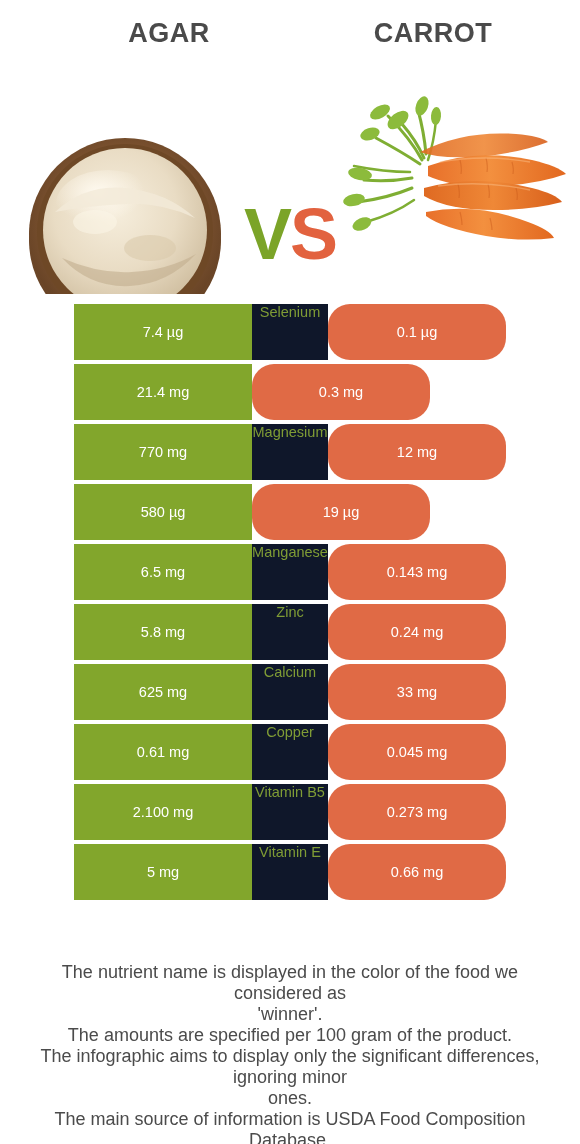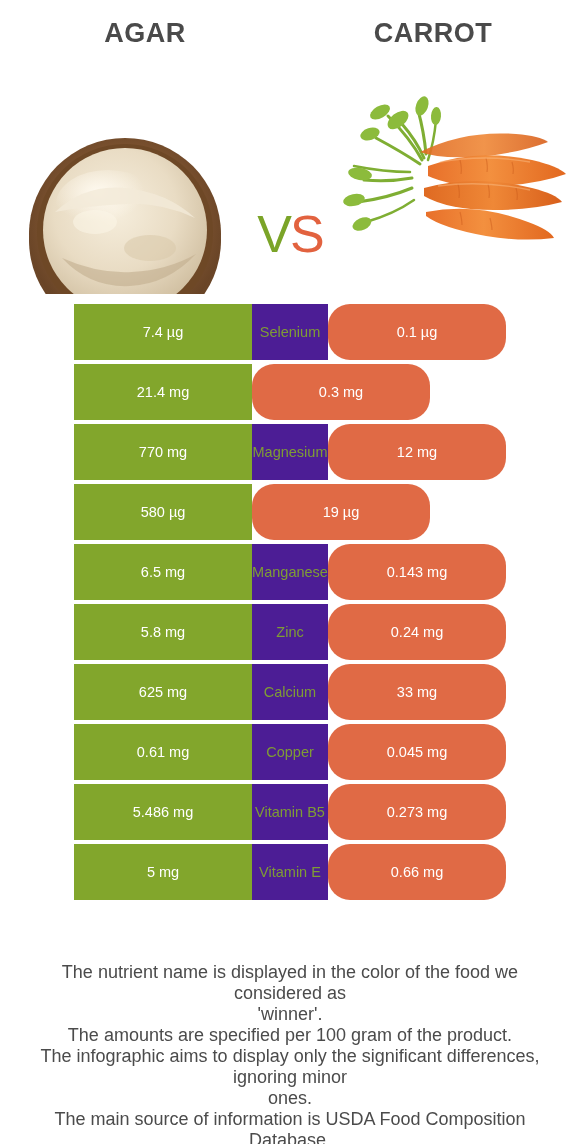--- a/index.html
+++ b/index.html
@@ -31,20 +31,21 @@
     top: 18px;
     font-size: 27px;
     font-weight: bold;
     color: #4a4a4a;
     letter-spacing: 0.5px;
     text-align: center;
   }
   .food-title.left {
     left: 0;
     width: 290px;
+    padding-left: 24px;
   }
   .food-title.right {
     left: 288px;
     width: 290px;
   }
 
   
   .hero {
     position: relative;
     height: 232px;
@@ -62,22 +63,22 @@
     top: 0;
     width: 240px;
     height: 232px;
   }
   .vs-wrap {
     position: absolute;
     left: 225px;
     top: 125px;
     width: 130px;
     height: 95px;
-    font-size: 52px;
-    font-weight: normal;
+    font-size: 72px;
+    font-weight: bold;
     letter-spacing: -2px;
     line-height: 95px;
     text-align: center;
   }
   .vs-v { color: #7ba428; }
   .vs-s { color: #e2623f; }
 
   
   .table {
     position: relative;
@@ -102,23 +103,23 @@
   .cell-left {
     background: #82a62c;
   }
   .cell-right {
     background: #e06a45;
     border-radius: 22px;
   }
   .cell-mid {
     flex: 1;
     display: flex;
-    align-items: center;
+    align-items: flex-start;
     justify-content: center;
-    background: #4c1d95;
+    background: #0f172a;
     font-size: 14.5px;
   }
   .name-green { color: #7f9c35; }
 
   
   .footer {
     position: absolute;
     left: 0;
     top: 962px;
     width: 580px;
@@ -296,21 +297,21 @@
 
     <div class="row">
       <div class="cell-left">0.61 mg</div>
       <div class="cell-mid">
           <span class="name-green">Copper</span>
         </div>
       <div class="cell-right">0.045 mg</div>
     </div>
 
     <div class="row">
-      <div class="cell-left">5.486 mg</div>
+      <div class="cell-left">2.100 mg</div>
       <div class="cell-mid">
           <span class="name-green">Vitamin B5</span>
         </div>
       <div class="cell-right">0.273 mg</div>
     </div>
 
     <div class="row">
       <div class="cell-left">5 mg</div>
       <div class="cell-mid">
           <span class="name-green">Vitamin E</span>

